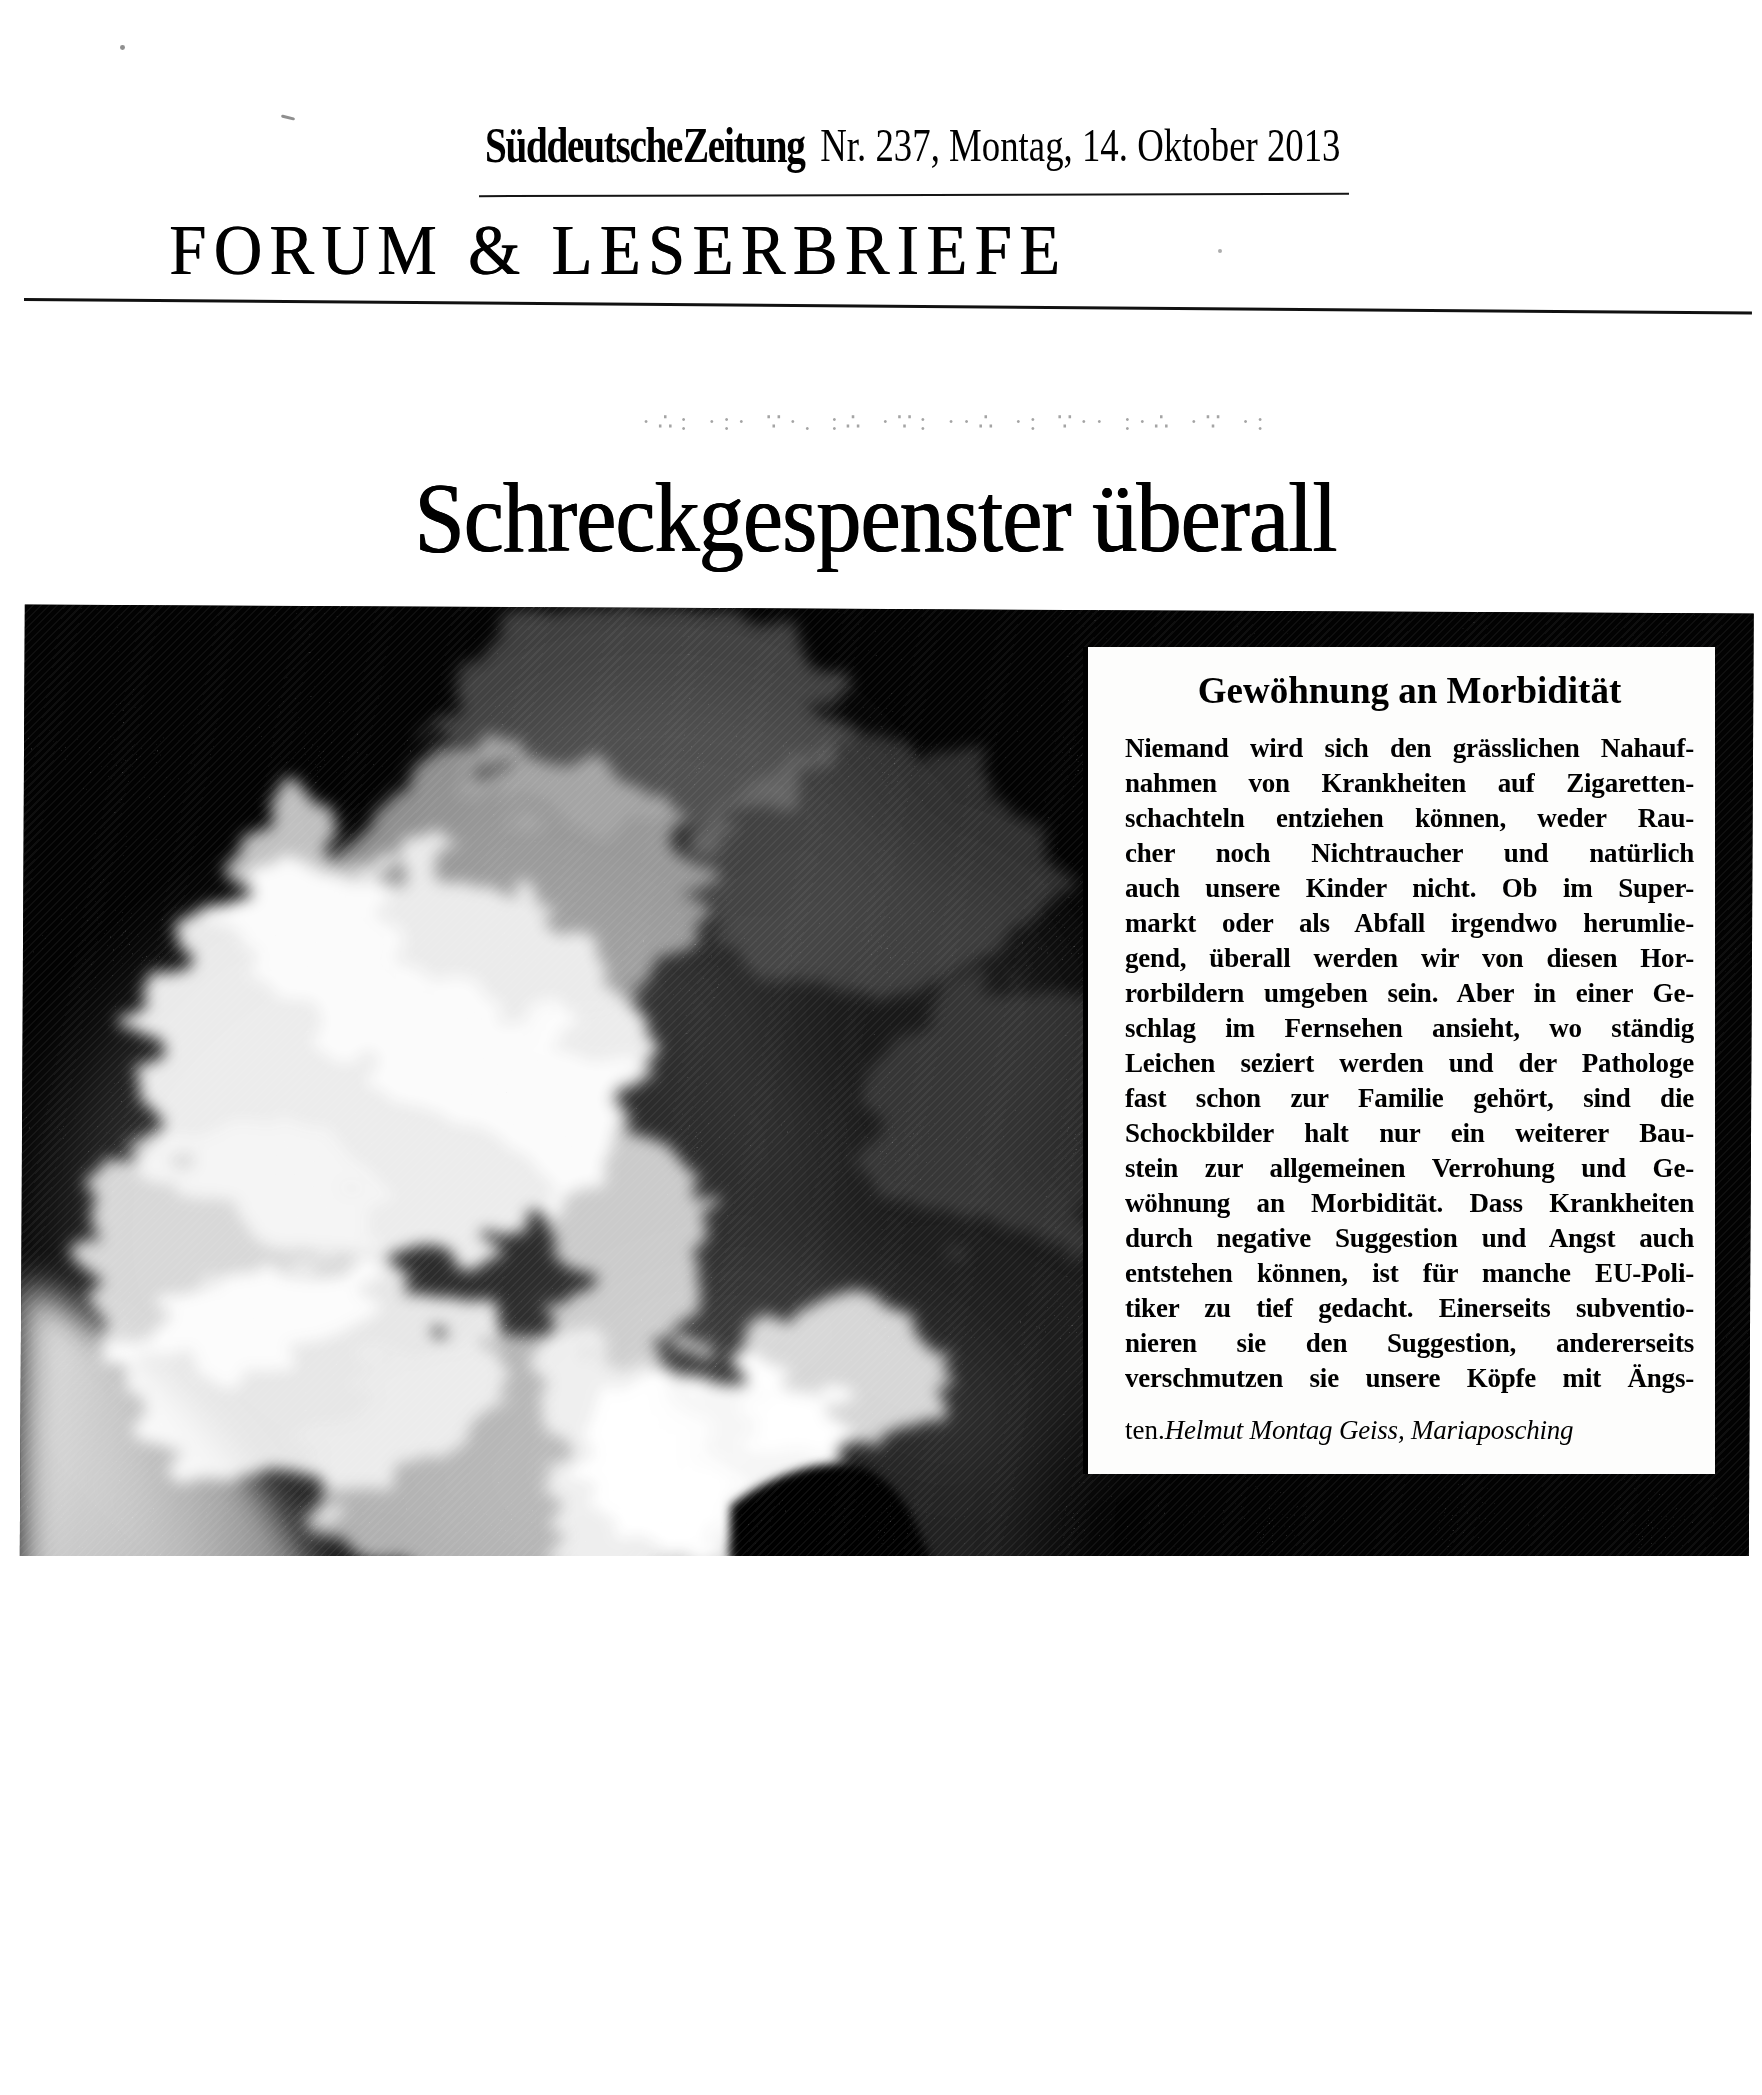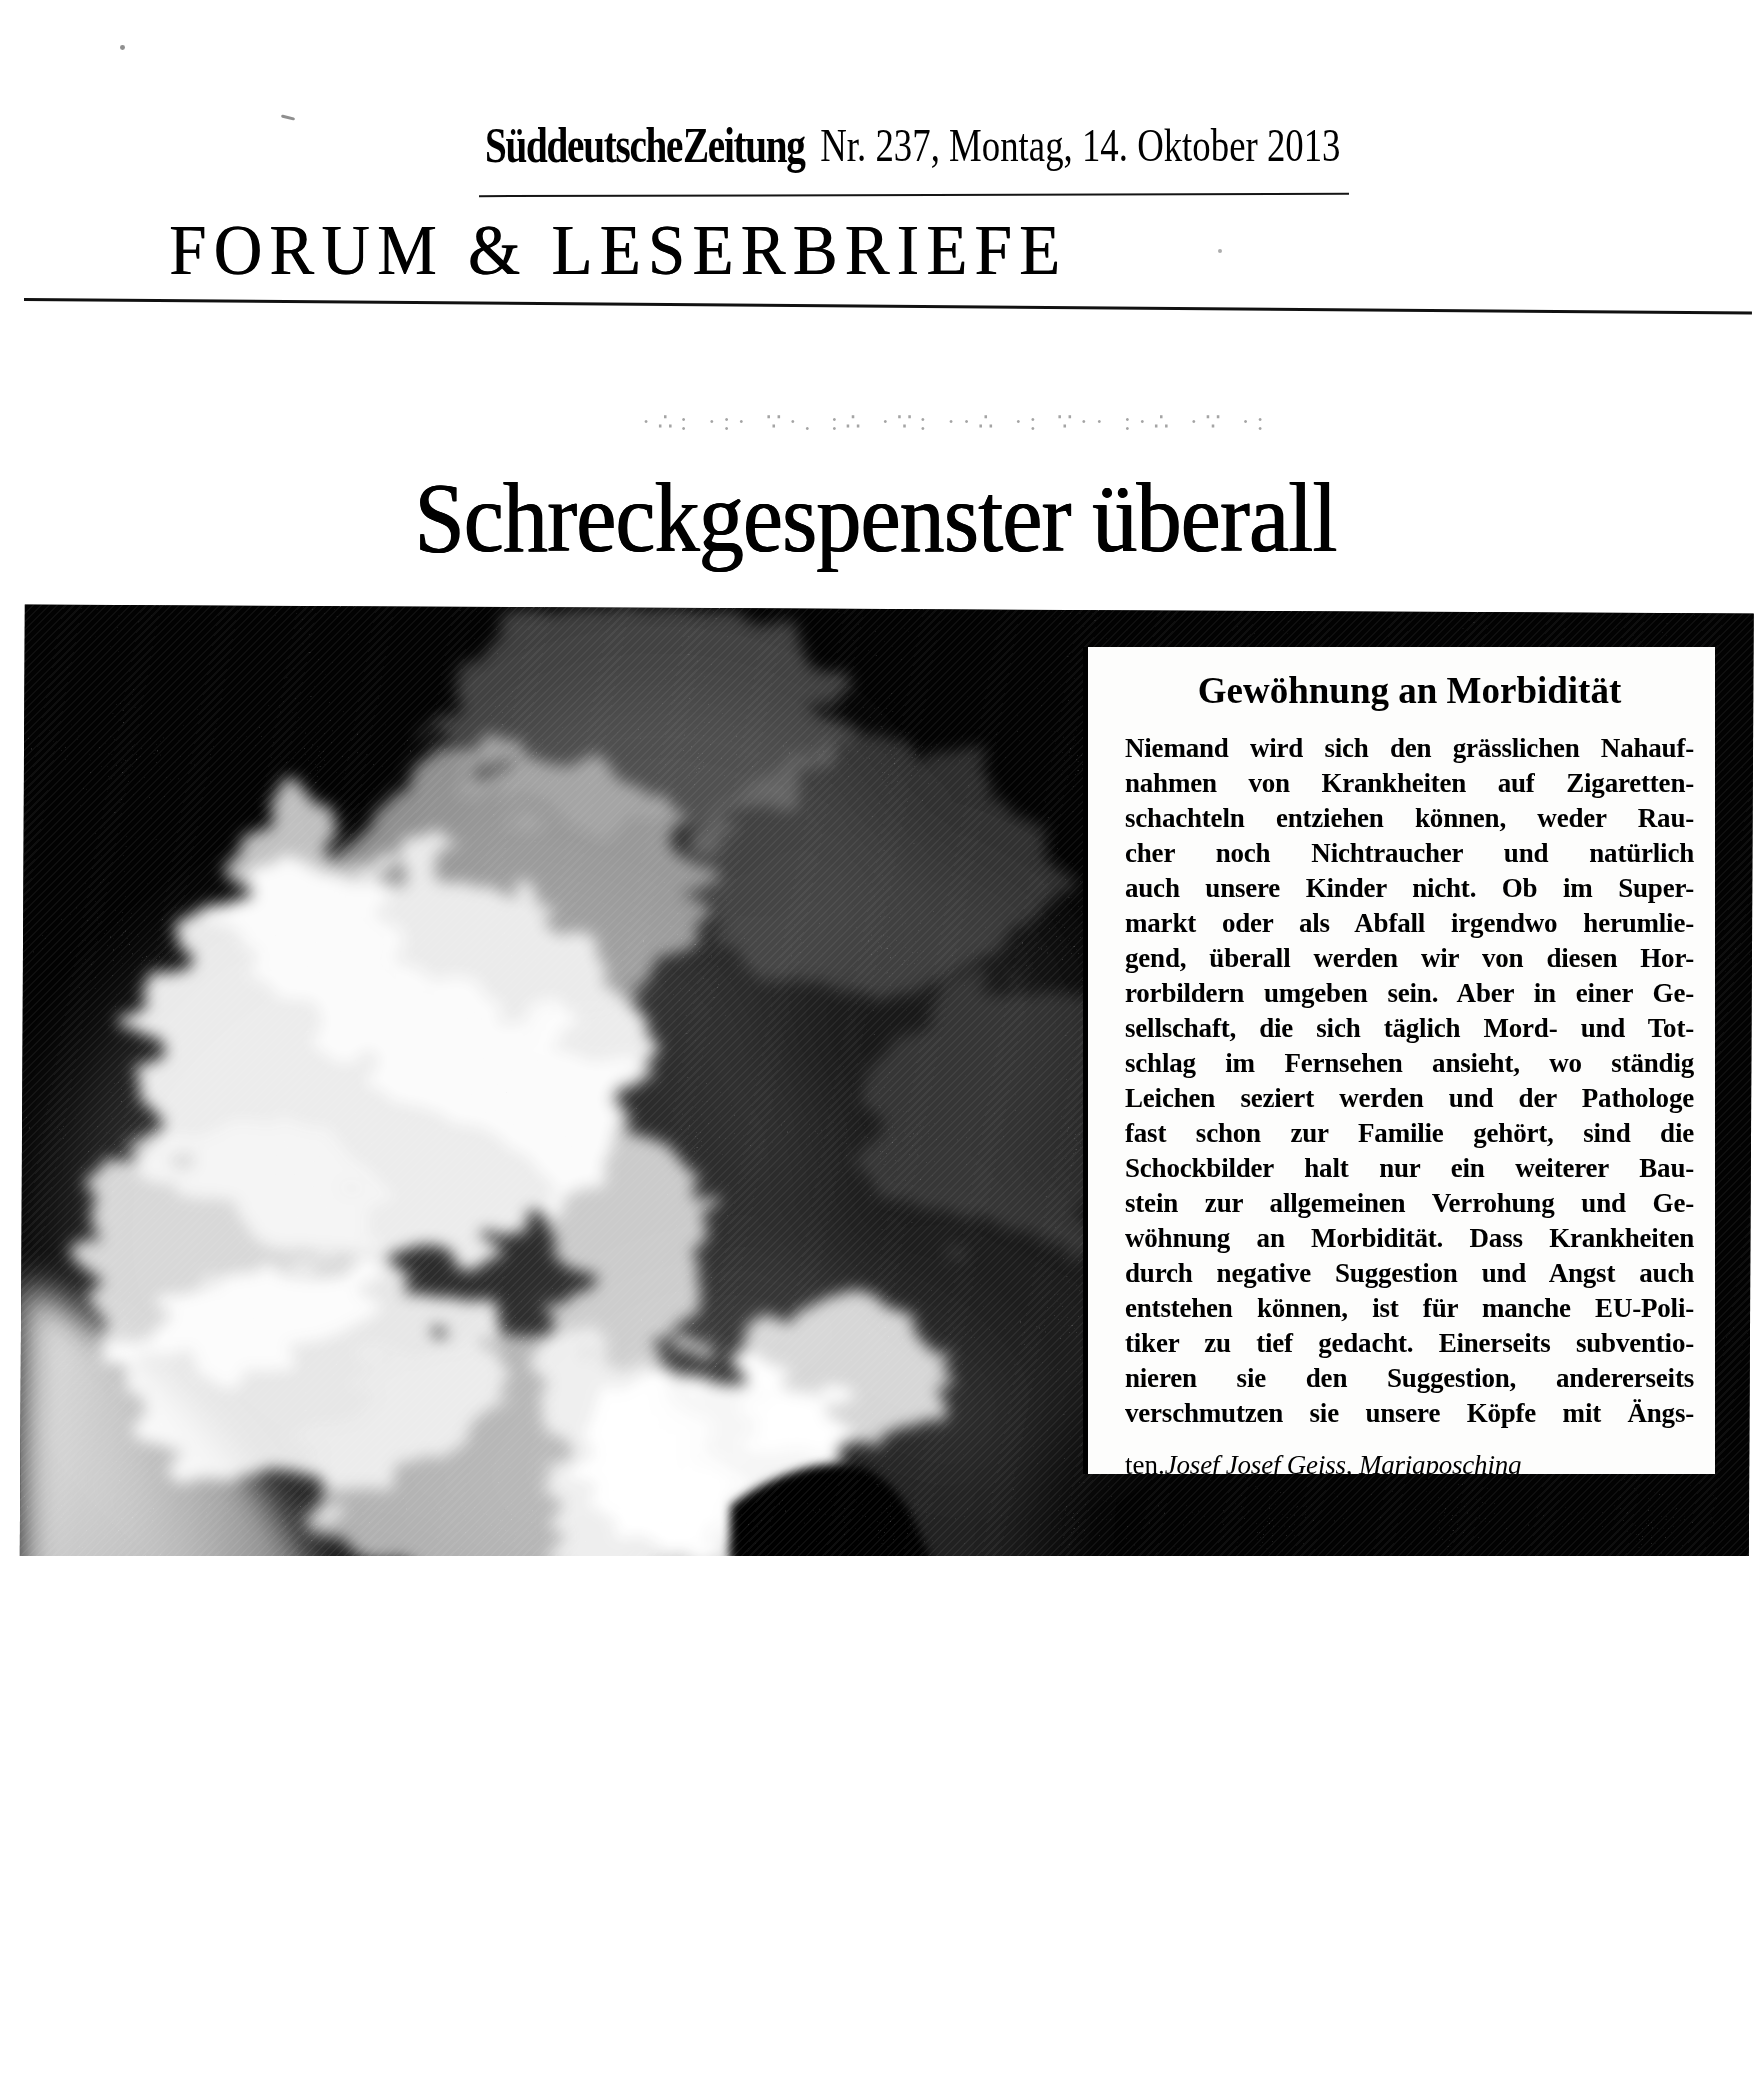--- a/index.html
+++ b/index.html
@@ -150,36 +150,35 @@
     <div class="letter-title">Gewöhnung an Morbidität</div>
     <div class="letter-body">
         <div class="bodyline">Niemand wird sich den grässlichen Nahauf-</div>
         <div class="bodyline">nahmen von Krankheiten auf Zigaretten-</div>
         <div class="bodyline">schachteln entziehen können, weder Rau-</div>
         <div class="bodyline">cher noch Nichtraucher und natürlich</div>
         <div class="bodyline">auch unsere Kinder nicht. Ob im Super-</div>
         <div class="bodyline">markt oder als Abfall irgendwo herumlie-</div>
         <div class="bodyline">gend, überall werden wir von diesen Hor-</div>
         <div class="bodyline">rorbildern umgeben sein. Aber in einer Ge-</div>
-        <div class="bodyline">sellschaft, die sich täglich Mord- und Tot-</div>
         <div class="bodyline">schlag im Fernsehen ansieht, wo ständig</div>
         <div class="bodyline">Leichen seziert werden und der Pathologe</div>
         <div class="bodyline">fast schon zur Familie gehört, sind die</div>
         <div class="bodyline">Schockbilder halt nur ein weiterer Bau-</div>
         <div class="bodyline">stein zur allgemeinen Verrohung und Ge-</div>
         <div class="bodyline">wöhnung an Morbidität. Dass Krankheiten</div>
         <div class="bodyline">durch negative Suggestion und Angst auch</div>
         <div class="bodyline">entstehen können, ist für manche EU-Poli-</div>
         <div class="bodyline">tiker zu tief gedacht. Einerseits subventio-</div>
         <div class="bodyline">nieren sie den Suggestion, andererseits</div>
         <div class="bodyline">verschmutzen sie unsere Köpfe mit Ängs-</div>
       </div>
     <div class="letter-sig">
       <span class="sig-start">ten.</span>
-      <span class="sig-name">Josef Josef Geiss, Mariaposching</span>
+      <span class="sig-name">Helmut Montag Geiss, Mariaposching</span>
     </div>
   </div>
 
   <div class="speck s1"></div>
   <div class="speck s2"></div>
   <div class="speck s3"></div>
 
 </div>
 
 

